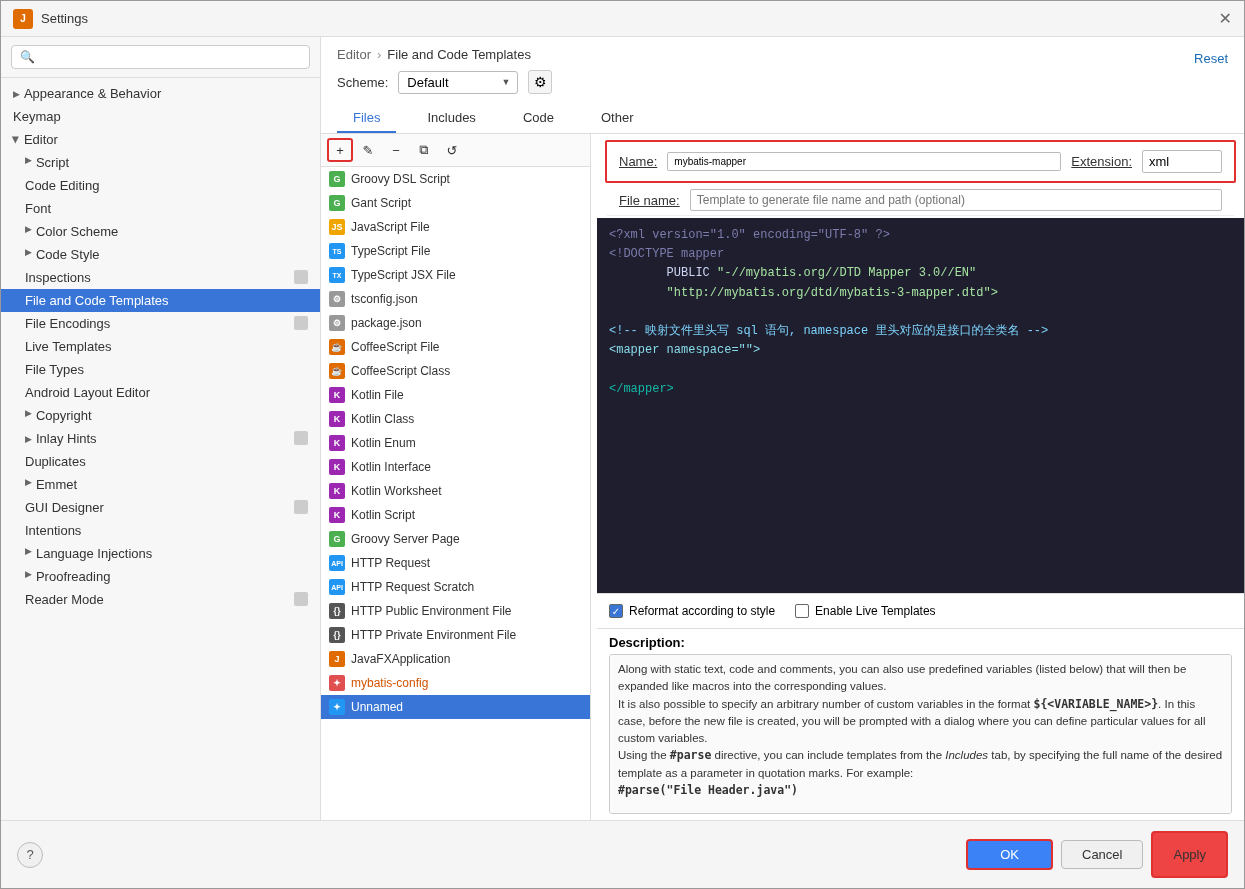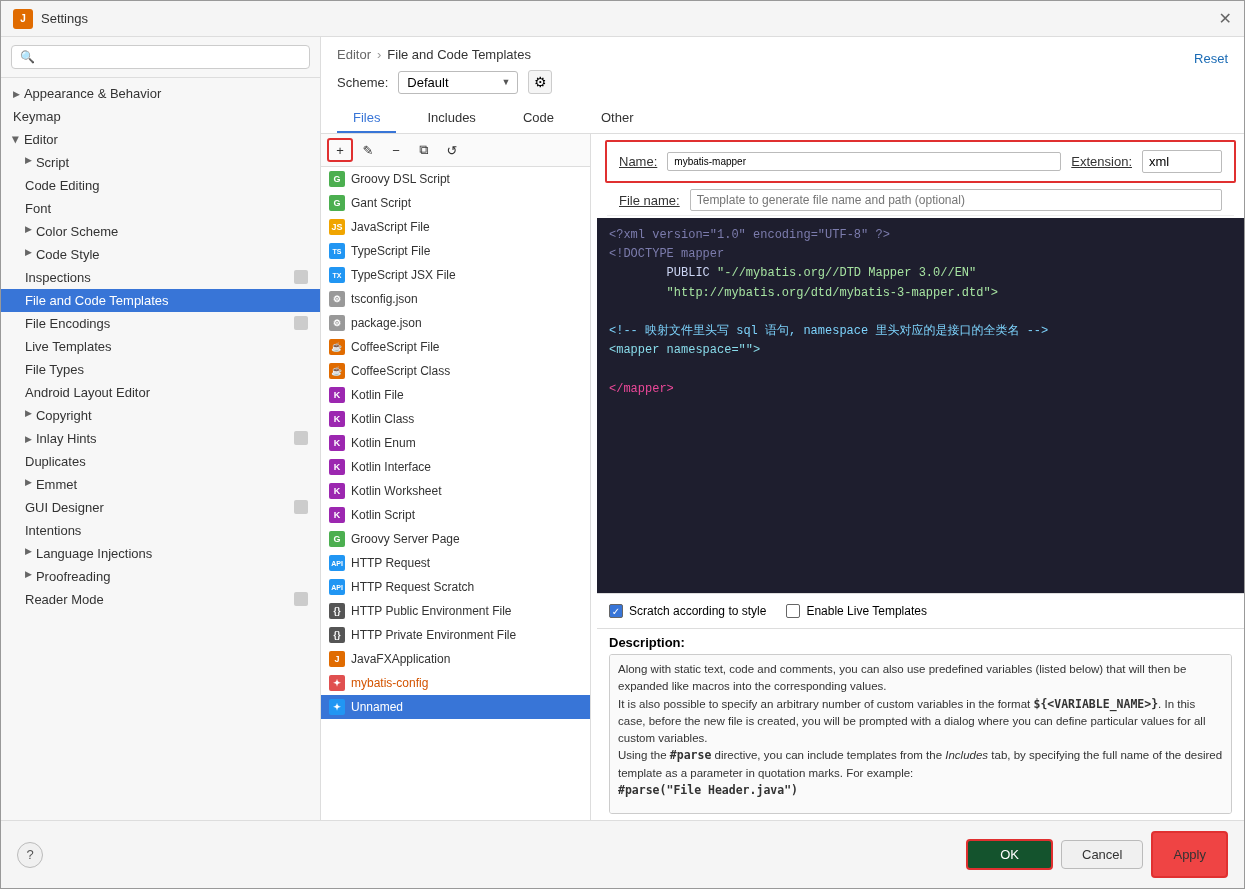--- a/index.html
+++ b/index.html
@@ -411,21 +411,21 @@
       display: flex;
       align-items: center;
       justify-content: center;
       font-size: 13px;
       color: #555;
       margin-right: auto;
     }
 
     .btn-ok {
       padding: 6px 32px;
-      background: #14532d;
+      background: #3b82f6;
       color: white;
       border: 2px solid #e03030;
       border-radius: 4px;
       font-size: 13px;
       cursor: pointer;
     }
     .btn-cancel {
       padding: 6px 20px;
       background: #f0f0f0;
       color: #333;
@@ -709,30 +709,30 @@
 
           <div class="code-editor">
             <div class="code-line"><span style="color:#7c7cad;">&lt;?xml version="1.0" encoding="UTF-8" ?&gt;</span></div>
             <div class="code-line"><span style="color:#7c7cad;">&lt;!DOCTYPE mapper</span></div>
             <div class="code-line"><span style="color:#cdd6f4;">        PUBLIC </span><span style="color:#a6e3a1;">"-//mybatis.org//DTD Mapper 3.0//EN"</span></div>
             <div class="code-line"><span style="color:#a6e3a1;">        "http://mybatis.org/dtd/mybatis-3-mapper.dtd"&gt;</span></div>
             <div class="code-line">&nbsp;</div>
             <div class="code-line"><span style="color:#7dd3fc;">&lt;!-- 映射文件里头写 sql 语句, namespace 里头对应的是接口的全类名 --&gt;</span></div>
             <div class="code-line"><span style="color:#89dceb;">&lt;mapper namespace=""&gt;</span></div>
             <div class="code-line">&nbsp;</div>
-            <div class="code-line"><span style="color:#ec4899;">&lt;/mapper&gt;</span></div>
+            <div class="code-line"><span style="color:#14b8a6;">&lt;/mapper&gt;</span></div>
           </div>
 
           <div class="editor-footer">
             <div class="checkbox-row">
               <label class="checkbox-item">
                 <div class="cb-box">
                   <span class="cb-check">✓</span>
                 </div>
-                <span>Scratch according to style</span>
+                <span>Reformat according to style</span>
               </label>
               <label class="checkbox-item">
                 <div class="cb-box unchecked"></div>
                 <span>Enable Live Templates</span>
               </label>
             </div>
           </div>
 
           <div class="description-section">
             <div class="desc-label">Description:</div>

